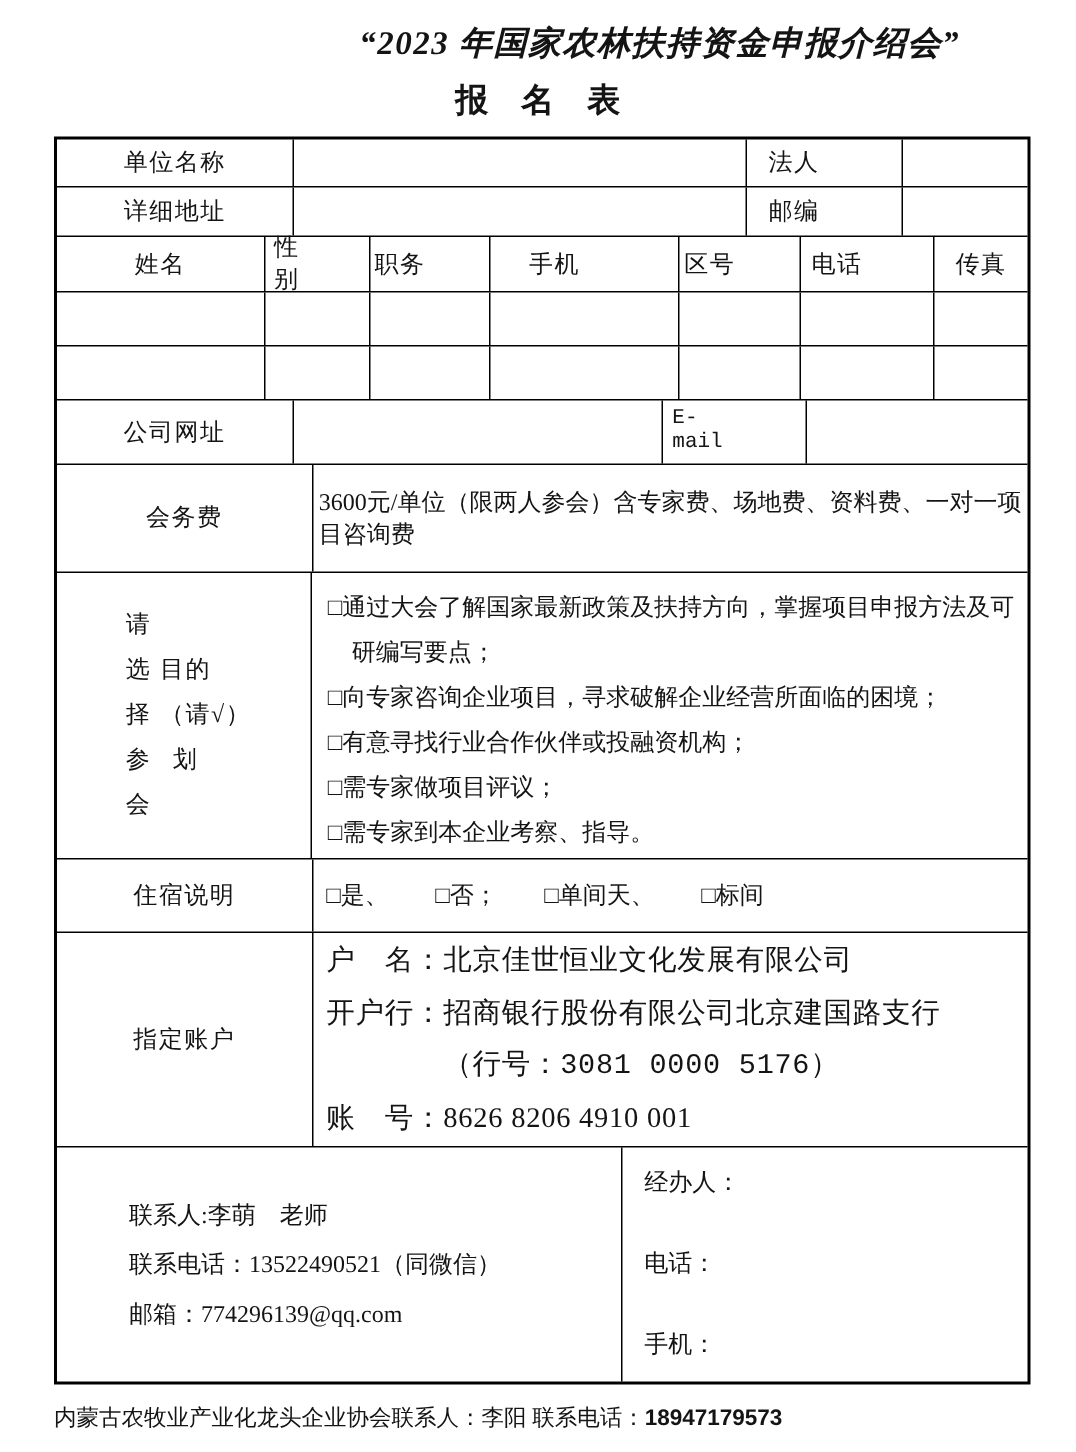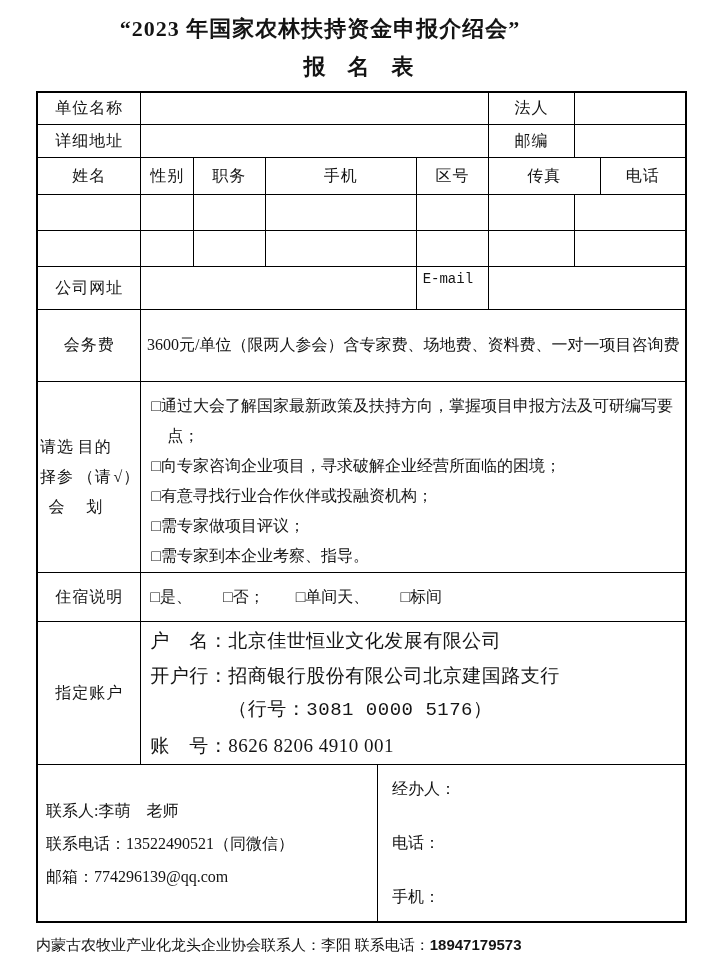--- a/index.html
+++ b/index.html
@@ -6,33 +6,33 @@
   html, body { background: #ffffff; }
   body {
     width: 717px; height: 968px;
     position: relative;
     font-family: "Liberation Serif", "DejaVu Serif", serif;
     color: #141414;
     overflow: hidden;
   }
   .title {
     position: absolute; top: 14px; left: 0; width: 640px;
-    text-align: center; font-size: 22px; font-weight: 700; letter-spacing: 1px;
+    text-align: right; font-size: 22px; font-weight: 700; letter-spacing: 1px; font-style: italic;
   }
   .subtitle {
     position: absolute; top: 52px; left: 0; width: 717px;
     text-align: center; font-size: 22px; font-weight: 700;
   }
   .tbl {
     position: absolute; left: 36px; top: 91px; width: 651px;
     border: 2px solid #000; background: #fff;
   }
   .row { display: flex; border-top: 1px solid #000; }
   .row:first-child { border-top: none; }
-  .cell { border-left: 1px solid #000; }
+  .cell { border-left: 1px solid #000; margin-left: 40px; }
   .cell:first-child { border-left: none; }
   .label {
     display: flex; align-items: center; justify-content: center;
     font-size: 16px; text-align: center; letter-spacing: 1px;
   }
   
   .c1 { width: 103px; } .c2 { width: 53px; } .c3 { width: 72px; }
   .c4 { width: 152px; } .c5 { width: 73px; } .c6 { width: 86px; }
   .c7 { width: 112px; }
   .w350 { width: 350px; } .w277 { width: 277px; } .w198 { width: 198px; }
@@ -108,22 +108,22 @@
     <div class="cell c6 label">邮编</div>
     <div class="cell c7"></div>
   </div>
 
   <div class="row r3">
     <div class="cell c1 label">姓名</div>
     <div class="cell c2 label">性别</div>
     <div class="cell c3 label">职务</div>
     <div class="cell c4 label">手机</div>
     <div class="cell c5 label">区号</div>
+    <div class="cell c6 label">电话</div>
     <div class="cell c7 label">传真</div>
-    <div class="cell c6 label">电话</div>
   </div>
 
   <div class="row r45">
     <div class="cell c1"></div>
     <div class="cell c2"></div>
     <div class="cell c3"></div>
     <div class="cell c4"></div>
     <div class="cell c5"></div>
     <div class="cell c6"></div>
     <div class="cell c7"></div>

